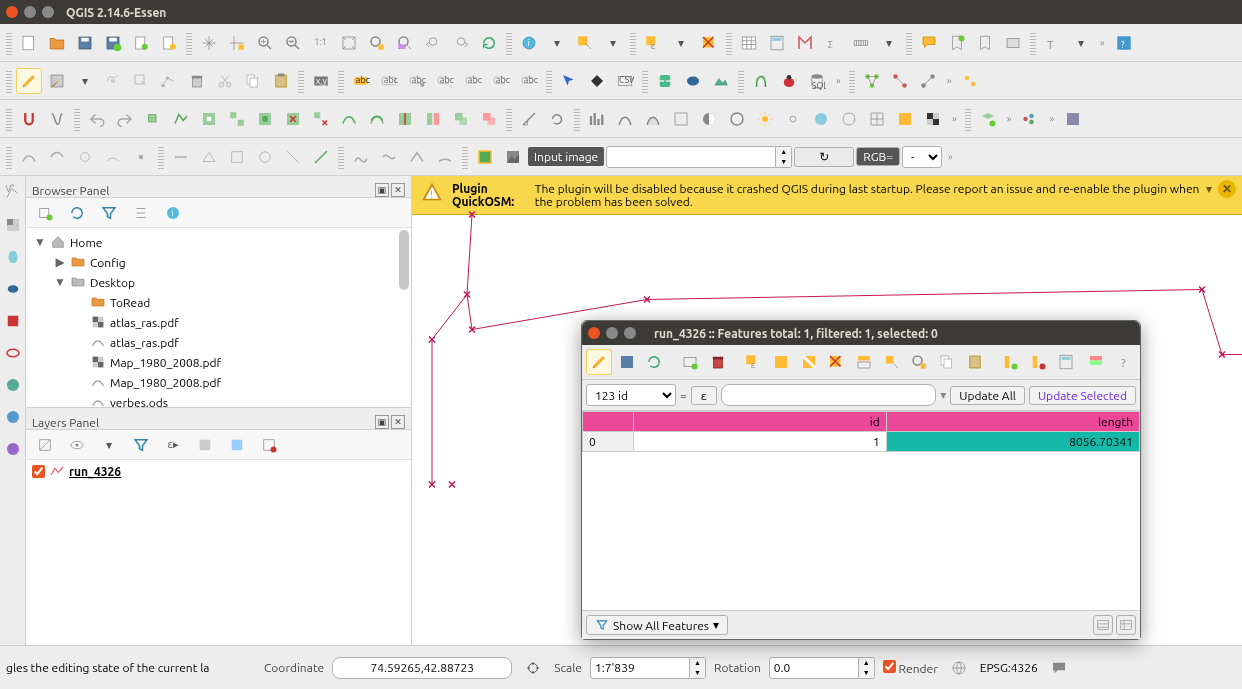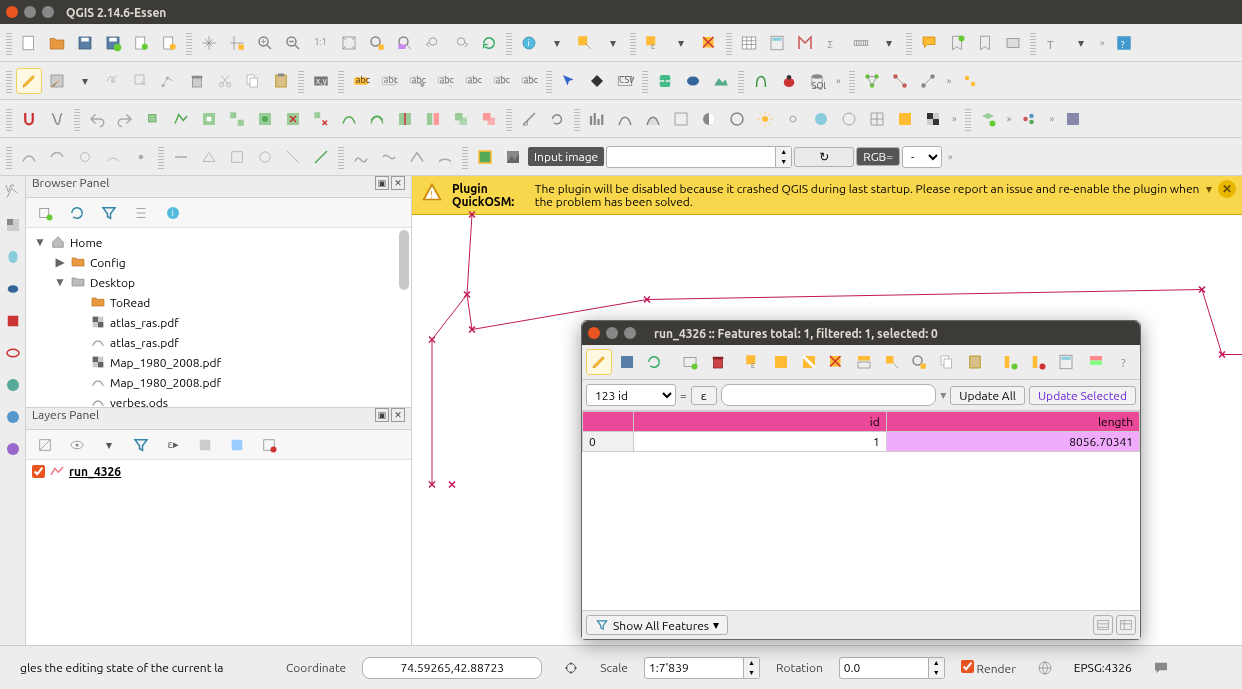--- a/index.html
+++ b/index.html
@@ -10,59 +10,59 @@
 .titlebar .title{margin-left:6px;font-weight:bold}
 .toolbar-row{background:#ededed;border-bottom:1px solid #d0d0d0;height:38px;display:flex;align-items:center;padding:2px 4px;gap:2px;flex-wrap:nowrap;overflow:hidden}
 .tb-btn{width:26px;height:26px;border:1px solid transparent;background:transparent;display:inline-flex;align-items:center;justify-content:center;border-radius:3px;cursor:pointer;color:#555}
 .tb-sep{width:6px;height:24px;display:inline-block}
 .tb-handle{width:6px;height:24px;background:repeating-linear-gradient(0deg,#bbb,#bbb 1px,transparent 1px,transparent 3px);margin:0 2px}
 input[type=text]{border:1px solid #b0b0b0;border-radius:8px;padding:2px 4px;height:22px;background:#fff}
 select{border:1px solid #b0b0b0;border-radius:3px;padding:2px 4px;height:22px;background:#fff}
 .app-body{display:flex;height:calc(100% - 24px - 38px*4 - 26px);position:relative}
 .left-strip{width:26px;background:#ededed;border-right:1px solid #d0d0d0;display:flex;flex-direction:column;align-items:center;padding:4px 0;gap:6px}
 .left-panels{width:386px;background:#fff;border-right:1px solid #d0d0d0;display:flex;flex-direction:column}
-.panel-header{background:#ededed;border-bottom:1px solid #d0d0d0;height:22px;display:flex;align-items:flex-start;padding:0 6px;font-weight:normal;color:#444}
+.panel-header{background:#ededed;border-bottom:1px solid #d0d0d0;height:22px;display:flex;align-items:flex-end;padding:0 6px;font-weight:normal;color:#444}
 .panel-header .spacer{flex:1}
 .panel-header .sq-btn{width:14px;height:14px;border:1px solid #999;margin-left:2px;display:inline-flex;align-items:center;justify-content:center;font-size:9px;cursor:pointer}
 .panel-toolbar{background:#f7f7f7;border-bottom:1px solid #e0e0e0;height:30px;display:flex;align-items:center;padding:2px 6px;gap:6px}
 .browser-body{flex:0 0 180px;overflow:auto;background:#fff;border-bottom:1px solid #d0d0d0;position:relative}
 .tree{padding:4px 0}
 .tree-row{display:flex;align-items:center;height:20px;padding-left:4px;white-space:nowrap}
 .tree-arrow{width:12px;text-align:center;color:#666;cursor:pointer}
 .tree-icon{width:16px;height:16px;margin:0 4px;display:inline-flex;align-items:center;justify-content:center}
 .layers-body{flex:1;overflow:auto;background:#fff}
 .layer-row{display:flex;align-items:center;height:22px;padding:0 6px;gap:4px}
 .layer-row input[type=checkbox]{accent-color:#e95420}
 .layer-name{text-decoration:underline;font-weight:bold}
 .canvas-area{flex:1;position:relative;background:#fff;overflow:hidden}
 .warning-bar{position:absolute;top:0;left:0;right:0;background:#f8d74c;border-bottom:1px solid #c9a400;padding:6px 30px 6px 40px;display:flex;align-items:center}
 .warning-bar .warn-ico{position:absolute;left:10px;top:6px}
 .warning-bar .close-btn{position:absolute;right:6px;top:4px;width:18px;height:18px;border-radius:9px;background:#e9b600;color:#6b5200;font-weight:bold;text-align:center;line-height:18px;cursor:pointer}
 .warning-bar .collapse-btn{position:absolute;right:30px;top:6px;color:#6b5200;cursor:pointer}
-.statusbar{position:absolute;left:0;right:0;bottom:0;height:44px;background:#ededed;border-top:1px solid #ccc;display:flex;align-items:center;padding:0 20px;gap:16px}
+.statusbar{position:absolute;left:0;right:0;bottom:0;height:44px;background:#ededed;border-top:1px solid #ccc;display:flex;align-items:center;padding:0 6px;gap:8px}
 .statusbar label{color:#444}
 .spin-group{display:flex;align-items:center}
 .spin-group input{border-radius:3px 0 0 3px}
 .spin-group .spinners{width:16px;height:22px;border:1px solid #b0b0b0;border-left:0;border-radius:0 3px 3px 0;display:flex;flex-direction:column}
 .spin-group .spinners div{flex:1;font-size:7px;text-align:center;cursor:pointer;background:#f2f2f2}
 
 .attr-window{position:absolute;left:581px;top:320px;width:560px;height:320px;background:#ededed;border:1px solid #666;border-radius:6px 6px 4px 4px;box-shadow:0 4px 20px rgba(0,0,0,0.4);display:flex;flex-direction:column;z-index:100}
 .attr-title{height:24px;background:#3c3b37;border-radius:6px 6px 0 0;display:flex;align-items:center;padding:0 6px;color:#dfdbd2}
 .attr-title .title{margin-left:12px;font-weight:bold}
 .attr-toolbar{background:#ededed;border-bottom:1px solid #ccc;padding:4px;display:flex;align-items:center;gap:2px}
 .attr-filter{background:#ededed;border-bottom:1px solid #ccc;padding:4px;display:flex;align-items:center;gap:4px}
 .attr-filter input[type=text]{flex:1}
 .attr-filter .att-btn{border:1px solid #b0b0b0;border-radius:3px;padding:2px 8px;background:#f2f2f2;cursor:pointer}
 .attr-filter .att-btn.disabled{color:#6d28d9}
 .attr-table{flex:1;background:#fff;overflow:auto}
 .attr-table table{border-collapse:collapse;width:100%}
 .attr-table th,.attr-table td{border:1px solid #ccc;padding:3px 6px;text-align:right;height:20px}
 .attr-table th{background:#ec4899;font-weight:normal}
 .attr-table td.rowhdr{background:#f0f0f0;text-align:left;width:20px}
-.attr-table td.hl{background:#f0abfc}
+.attr-table td.hl{background:#14b8a6}
 .attr-foot{background:#ededed;border-top:1px solid #ccc;padding:4px;display:flex;align-items:center}
 .attr-foot .foot-btn{border:1px solid #b0b0b0;border-radius:3px;padding:2px 8px;background:#f2f2f2;cursor:pointer;display:flex;align-items:center;gap:4px}
 .attr-foot .spacer{flex:1}
 .attr-foot .view-toggle{width:20px;height:20px;border:1px solid #b0b0b0;border-radius:3px;margin-left:3px;display:inline-flex;align-items:center;justify-content:center;cursor:pointer}
 
 .canvas-svg{position:absolute;top:0;left:0;width:100%;height:100%}
 .node-x{stroke:#c2185b;stroke-width:1.5}
 .edge-line{stroke:#c2185b;stroke-width:1;fill:none}
 
 svg.ic{width:18px;height:18px}

